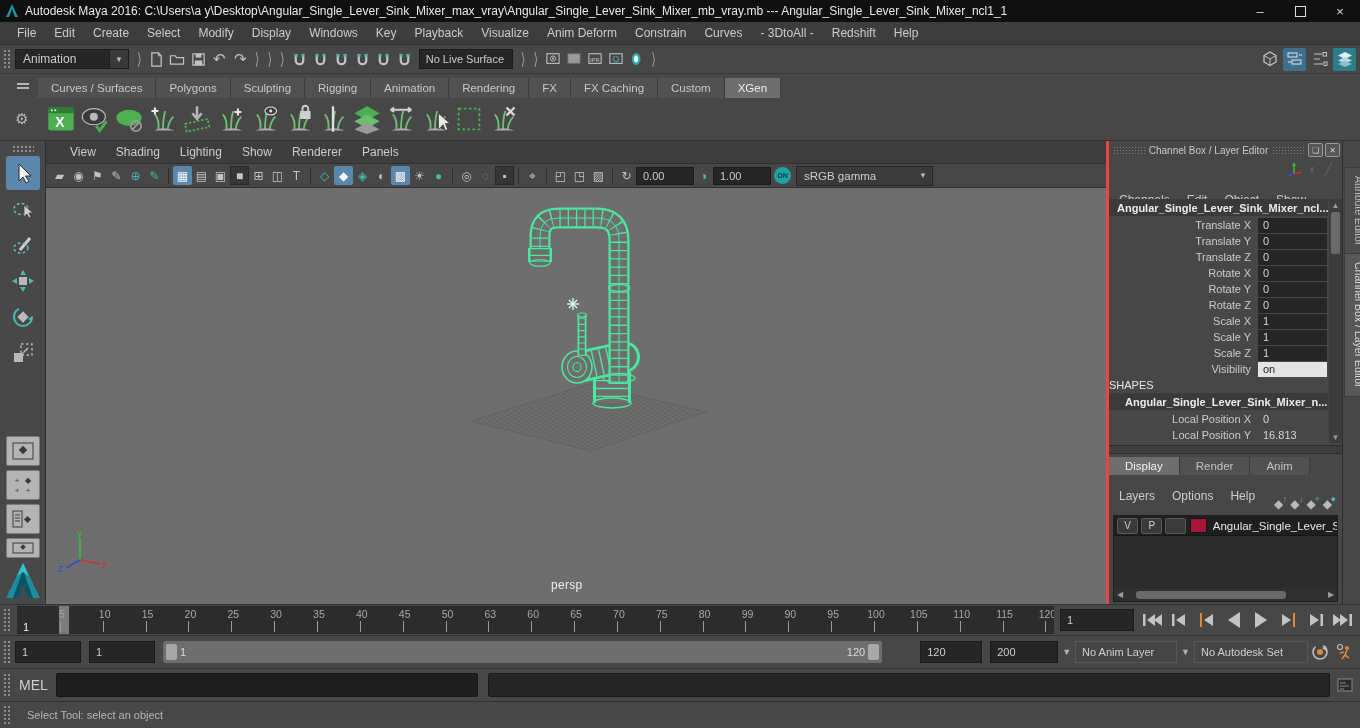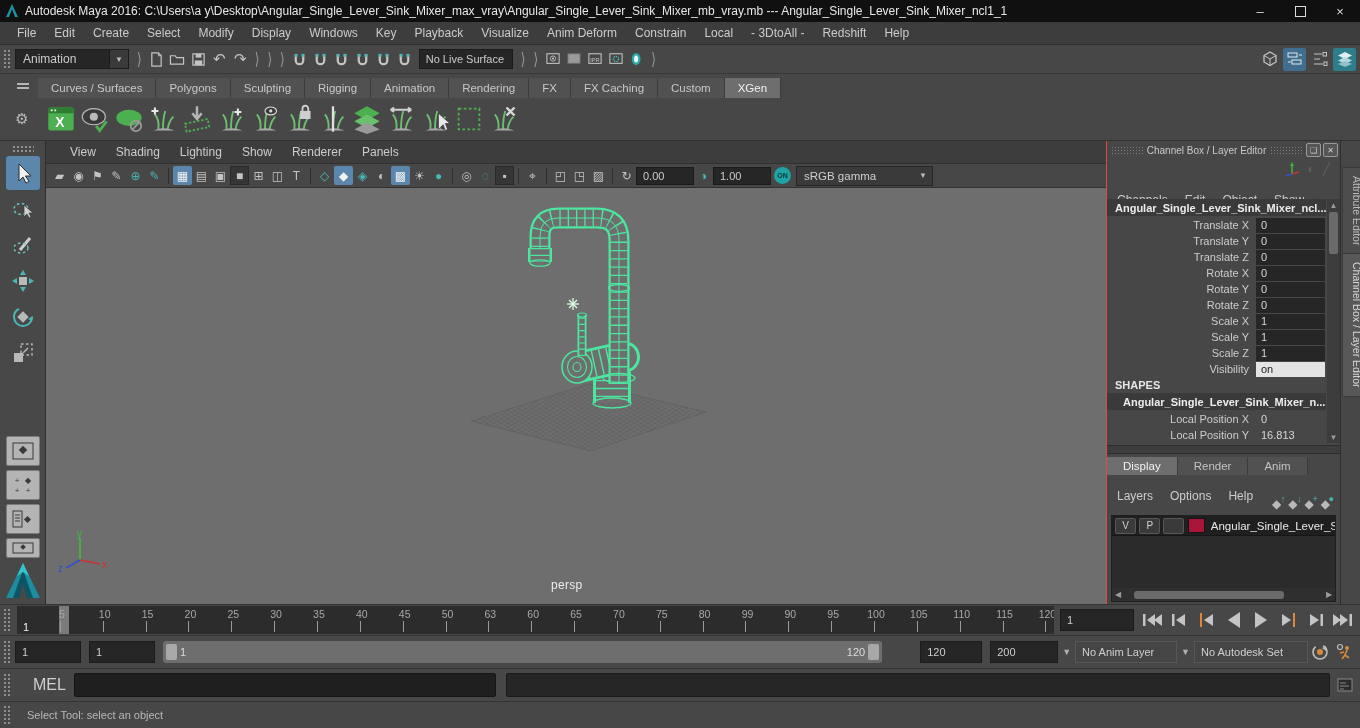--- a/index.html
+++ b/index.html
@@ -54,21 +54,21 @@
   .toolbox{width:45px;background:#484848;border-right:1px solid #2e2e2e;display:flex;flex-direction:column;align-items:center;flex:0 0 45px;}
   .tb-handle{width:22px;height:8px;margin:4px 0 2px;
      background-image:radial-gradient(circle,#8f8f8f 1px,rgba(0,0,0,0) 1.3px);background-size:4px 4px;}
   .tool{width:34px;height:34px;margin:1px 0;border-radius:3px;display:flex;align-items:center;justify-content:center;}
   .tool.active{background:#5b87ad;}
   .laybtn{width:32px;height:28px;background:#b4b4b4;border:1px solid #7c7c7c;border-radius:2px;margin:2px 0;display:flex;align-items:center;justify-content:center;color:#3a3a3a;font-size:11px;}
   .laybtn .mini{display:grid;grid-template-columns:10px 10px;grid-gap:1px;font-size:8px;line-height:9px;text-align:center;}
   .mayalogo{margin-top:2px;}
 
   
-  .viewport{width:1060px;display:flex;flex-direction:column;border-right:1px solid #ef4444;flex:0 0 1060px;min-width:0;}
+  .viewport{width:1060px;display:flex;flex-direction:column;border-right:3px solid #ef4444;flex:0 0 1060px;min-width:0;}
   .vpmenus{height:22px;background:#3d3d3d;display:flex;align-items:center;padding-left:14px;flex:0 0 22px;}
   .vpmi{color:#cccccc;font-size:12px;padding:0 10px;}
   .vptb{height:23px;background:#474747;display:flex;align-items:center;border-bottom:1px solid #303030;border-top:1px solid #303030;flex:0 0 23px;padding-left:4px;}
   .vptb .ic{width:19px;height:19px;font-size:12px;}
   .vptb .ic.active{background:#5b87ad;border-radius:2px;color:#f2f2f2;}
   .vptb .ic.teal{color:#49b8b4;}
   .vptb .ic.dark{background:#363636;border:1px solid #2a2a2a;width:17px;height:17px;}
   .vsep{width:1px;height:16px;background:#2f2f2f;margin:0 4px;}
   .numfield{width:44px;height:16px;}
   .onbtn{width:17px;height:17px;border-radius:50%;background:#1fa3a3;color:#0b3b3b;font-size:7px;font-weight:bold;display:flex;align-items:center;justify-content:center;margin:0 3px;}
@@ -86,21 +86,21 @@
   .cb-iconrow{height:20px;display:flex;align-items:center;justify-content:flex-end;padding-right:10px;gap:8px;flex:0 0 20px;}
   .cb-menus{height:20px;display:flex;align-items:center;padding-left:10px;flex:0 0 20px;}
   .cbmi{color:#cccccc;font-size:12px;padding:0 9px 0 0;margin-right:8px;margin-top:22px;}
   .cb-list{flex:0 0 auto;position:relative;padding-right:14px;}
   .cb-objrow{height:17px;background:#3a3a3a;color:#ececec;font-weight:bold;display:flex;align-items:center;padding-left:8px;white-space:nowrap;overflow:hidden;margin-bottom:1px;}
   .cb-row{height:16px;display:flex;align-items:center;}
   .cb-label{width:142px;text-align:right;color:#cccccc;padding-right:7px;flex:0 0 142px;white-space:nowrap;}
   .cb-val{width:64px;height:15px;background:#262626;color:#d6d6d6;display:flex;align-items:center;padding-left:5px;flex:0 0 64px;}
   .cb-val.light{background:#e4e4e4;color:#222;}
   .cb-val.plain{background:none;color:#d6d6d6;}
-  .cb-sec{height:16px;display:flex;align-items:center;color:#e6e6e6;font-weight:bold;padding-left:8px;}
+  .cb-sec{height:16px;display:flex;align-items:center;color:#e6e6e6;font-weight:normal;padding-left:0;}
   .cb-scroll{position:absolute;top:0;right:0;width:13px;height:100%;background:#3c3c3c;display:flex;flex-direction:column;align-items:center;}
   .cb-sarrow{color:#9a9a9a;font-size:8px;height:12px;display:flex;align-items:center;}
   .cb-thumb{width:9px;height:42px;background:#6a6a6a;border-radius:2px;margin-top:1px;}
   .cb-divider{height:7px;background:#3d3d3d;border-top:1px solid #2e2e2e;border-bottom:1px solid #2e2e2e;flex:0 0 7px;margin-top:2px;}
 
   .le-tabs{height:21px;display:flex;align-items:flex-end;flex:0 0 21px;background:#474747;}
   .letab{padding:3px 16px;background:#515151;color:#c3c3c3;font-size:11.5px;border-right:1px solid #3c3c3c;}
   .letab.active{background:#6e6e6e;color:#f2f2f2;}
   .le-menus{height:19px;display:flex;align-items:center;padding-left:10px;flex:0 0 19px;}
   .le-iconrow{height:20px;display:flex;align-items:center;justify-content:flex-end;gap:7px;padding-right:10px;flex:0 0 20px;}
@@ -140,21 +140,21 @@
   .rangetrack{flex:1 1 auto;height:22px;margin:0 8px;position:relative;}
   .rangebar{position:absolute;left:0;top:0;height:22px;width:96%;background:#6e6e6e;border-radius:3px;display:flex;align-items:center;}
   .rhandle{width:11px;height:16px;background:#a8a8a8;border-radius:2px;margin:0 3px;}
   .rlabel{color:#dcdcdc;font-size:11px;}
   .rlabel.right{margin-left:auto;}
   .dda2{color:#b0b0b0;font-size:9px;margin:0 4px;}
   .ddfield{background:#454545;border:1px solid #565656;color:#cfcfcf;}
 
   
   .cmdline{height:32px;background:#474747;display:flex;align-items:center;border-top:1px solid #333;flex:0 0 32px;}
-  .mel{color:#cfcfcf;font-size:16px;margin:0 8px 0 18px;}
+  .mel{color:#cfcfcf;font-size:14px;margin:0 8px 0 4px;}
   .cmdinput{width:420px;height:22px;background:#1f1f1f;border:1px solid #151515;border-radius:2px;flex:0 0 420px;}
   .cmdresult{flex:1 1 auto;height:22px;background:#262626;border:1px solid #1a1a1a;border-radius:2px;margin-left:10px;}
   .scripted{width:22px;height:22px;display:flex;align-items:center;justify-content:center;margin:0 4px;}
   .helpline{height:26px;background:#474747;display:flex;align-items:center;border-top:1px solid #333;flex:0 0 26px;}
   .helptext{color:#b8b8b8;font-size:11px;margin-left:12px;}
 </style>
 </head>
 <body>
 
 <div class="win">
@@ -179,21 +179,21 @@
       <div class="mi">Create</div>
       <div class="mi">Select</div>
       <div class="mi">Modify</div>
       <div class="mi">Display</div>
       <div class="mi">Windows</div>
       <div class="mi">Key</div>
       <div class="mi">Playback</div>
       <div class="mi">Visualize</div>
       <div class="mi">Anim Deform</div>
       <div class="mi">Constrain</div>
-      <div class="mi">Local</div>
+      <div class="mi">Curves</div>
       <div class="mi">- 3DtoAll -</div>
       <div class="mi">Redshift</div>
       <div class="mi">Help</div>
     </div>
 
   <div class="statusline">
     <div class="handle"></div>
     <div class="menuset">
       <div class="msfield">Animation</div>
       <div class="msarrow">▼</div>

